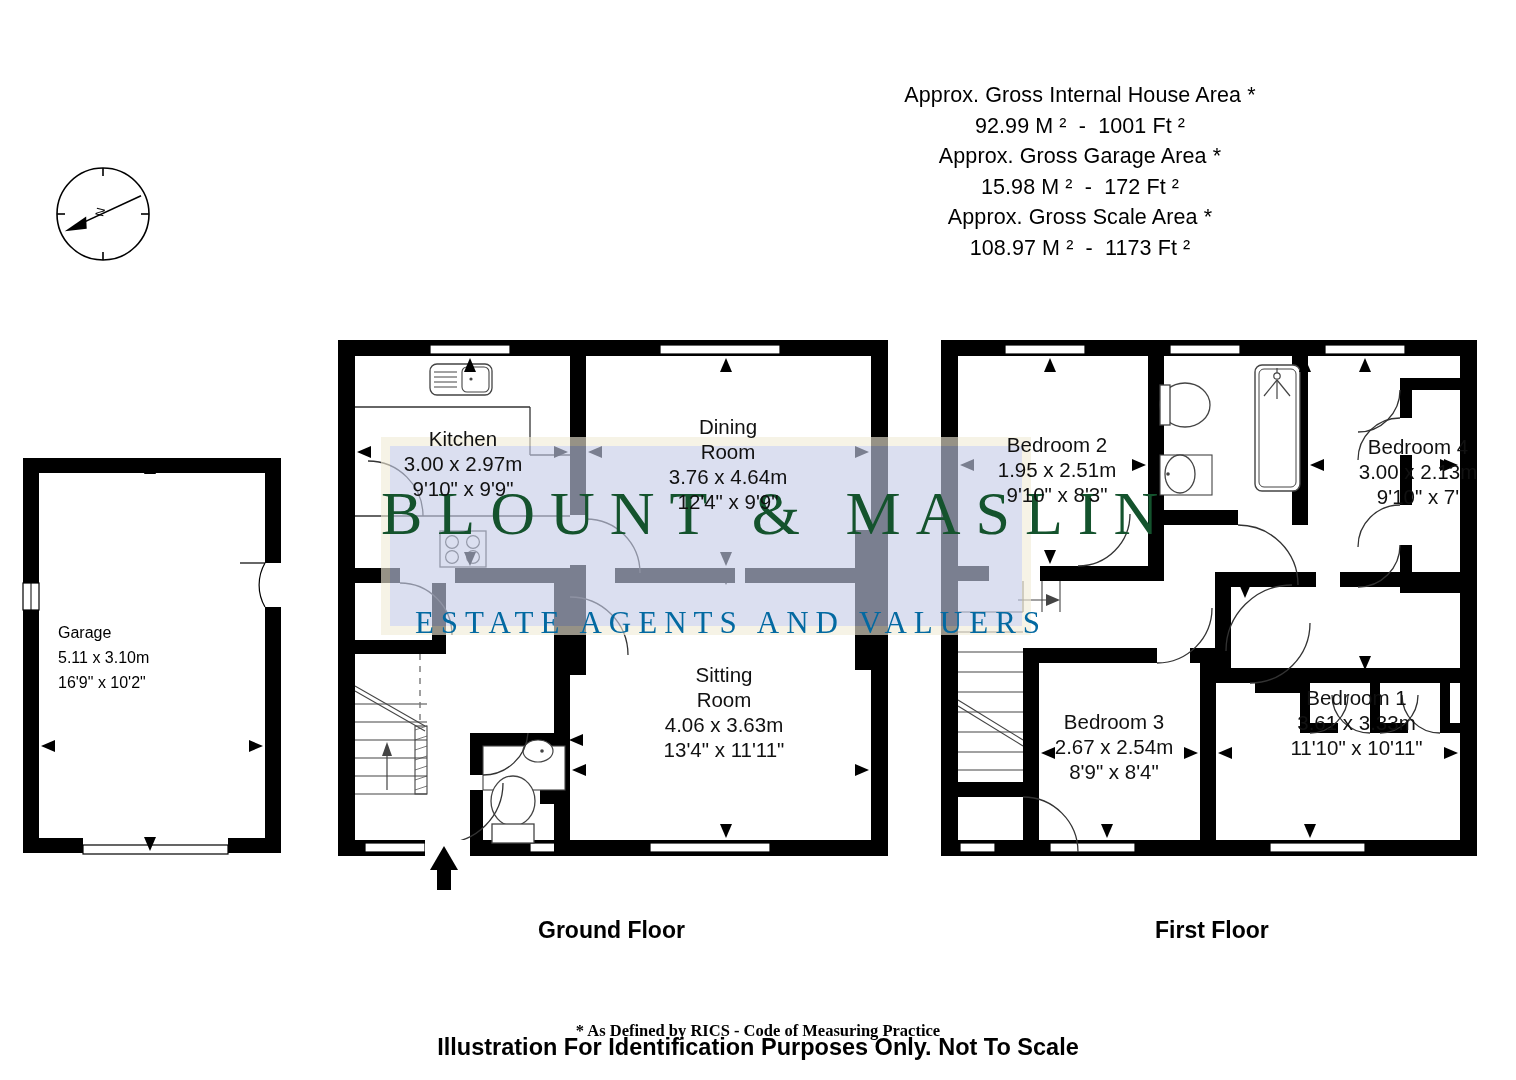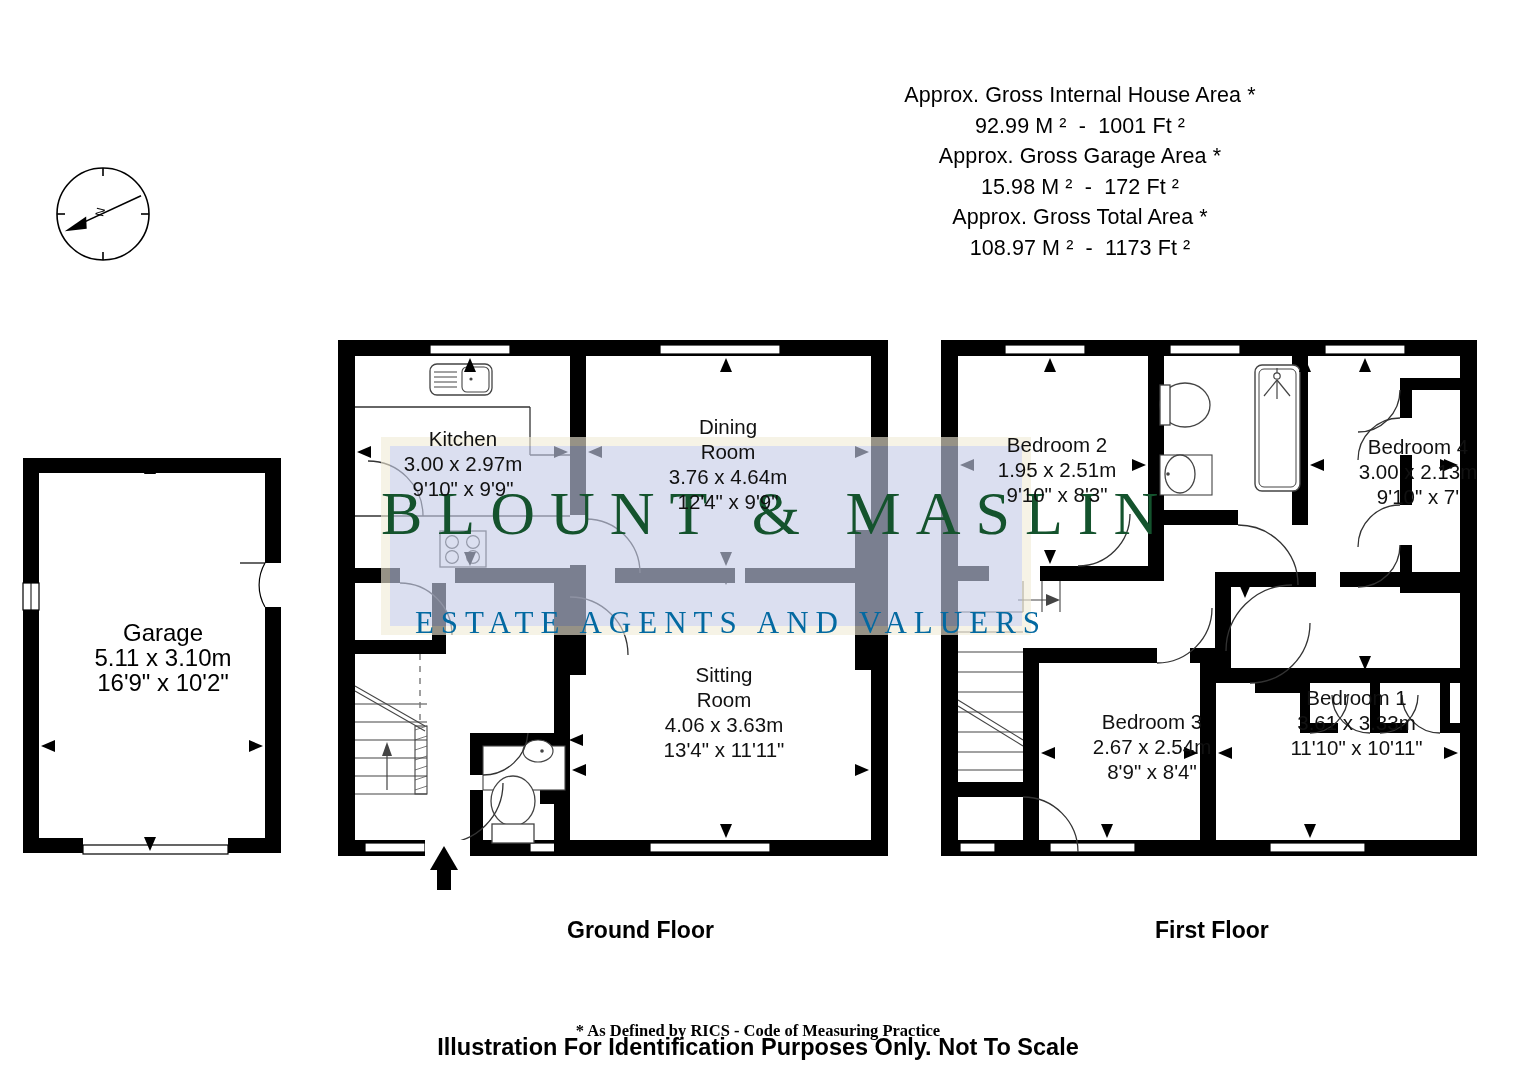--- a/index.html
+++ b/index.html
@@ -32,36 +32,36 @@
           text-align:center;font-family:"Liberation Serif","DejaVu Serif",serif;
           font-size:62px;letter-spacing:15px;color:#14532d;pointer-events:none;
           white-space:nowrap;}
   #wm-bot{position:absolute;left:381px;top:605px;width:700px;height:40px;z-index:6;
           text-align:center;font-family:"Liberation Serif","DejaVu Serif",serif;
           font-size:31px;letter-spacing:7px;color:#0369a1;pointer-events:none;
           white-space:nowrap;}
 
   
   .floor-cap{position:absolute;font-weight:bold;font-size:23px;white-space:nowrap;}
-  #cap-ground{left:538px;top:917px;margin-left:29px;}
+  #cap-ground{left:538px;top:917px;}
   #cap-first{left:1155px;top:917px;}
   #cap-note{position:absolute;left:0;top:1034px;width:1516px;text-align:center;
             font-weight:bold;font-size:23.5px;}
   #cap-rics{position:absolute;left:0;top:1021px;width:1516px;text-align:center;
             font-weight:bold;font-size:16.5px;font-family:Liberation Serif, serif;}
 </style>
 </head>
 <body>
 
 <div id="area-summary">
   <div class="ln">Approx. Gross Internal House Area *</div>
   <div class="ln">92.99 M ²  -  1001 Ft ²</div>
   <div class="ln">Approx. Gross Garage Area *</div>
   <div class="ln">15.98 M ²  -  172 Ft ²</div>
-  <div class="ln">Approx. Gross Total Area *</div>
+  <div class="ln">Approx. Gross Scale Area *</div>
   <div class="ln">108.97 M ²  -  1173 Ft ²</div>
 </div>
 
 <div id="compass">
   <svg width="102" height="102" viewBox="0 0 102 102">
     <circle cx="51" cy="51" r="46" fill="none" stroke="#000" stroke-width="1.6"></circle>
     <line x1="51" y1="5" x2="51" y2="13" stroke="#000" stroke-width="1.6"></line>
     <line x1="51" y1="89" x2="51" y2="97" stroke="#000" stroke-width="1.6"></line>
     <line x1="5" y1="51" x2="13" y2="51" stroke="#000" stroke-width="1.6"></line>
     <line x1="89" y1="51" x2="97" y2="51" stroke="#000" stroke-width="1.6"></line>
@@ -355,21 +355,21 @@
       <polygon points="1454,465 1440,471 1440,459"></polygon>
     </g>
   </g>
 </svg>
 </div>
 
 <div id="wm-band"></div>
 <div id="wm-top">BLOUNT &amp; MASLIN</div>
 <div id="wm-bot">ESTATE AGENTS AND VALUERS</div>
 
-<div style="position:absolute;left:58px;top:620px;width:210px;text-align:center;font-size:24px;line-height:25px;z-index:8;">
+<div style="position:absolute;left:58px;top:620px;width:210px;text-align:left;font-size:16px;line-height:25px;z-index:8;">
   <span class="nm">Garage</span><br>
   <span class="dm">5.11 x 3.10m</span><br>
   <span class="dm">16'9" x 10'2"</span>
 </div>
 
 <div class="rlabel" style="left:353px;top:426px;width:220px;z-index:8;">
   <span class="nm">Kitchen</span>
   <span class="dm">3.00 x 2.97m</span>
   <span class="dm">9'10" x 9'9"</span>
 </div>
@@ -393,21 +393,21 @@
   <span class="dm">1.95 x 2.51m</span>
   <span class="dm">9'10" x 8'3"</span>
 </div>
 
 <div class="rlabel" style="left:1318px;top:434px;width:200px;z-index:2;">
   <span class="nm">Bedroom 4</span>
   <span class="dm">3.00 x 2.13m</span>
   <span class="dm">9'10" x 7'</span>
 </div>
 
-<div class="rlabel" style="left:1052px;top:709px;width:200px;z-index:8;">
+<div class="rlabel" style="left:1014px;top:709px;width:200px;z-index:8;">
   <span class="nm">Bedroom 3</span>
   <span class="dm">2.67 x 2.54m</span>
   <span class="dm">8'9" x 8'4"</span>
 </div>
 
 <div class="rlabel" style="left:1249px;top:685px;width:215px;z-index:8;">
   <span class="nm">Bedroom 1</span>
   <span class="dm">3.61 x 3.33m</span>
   <span class="dm">11'10" x 10'11"</span>
 </div>

